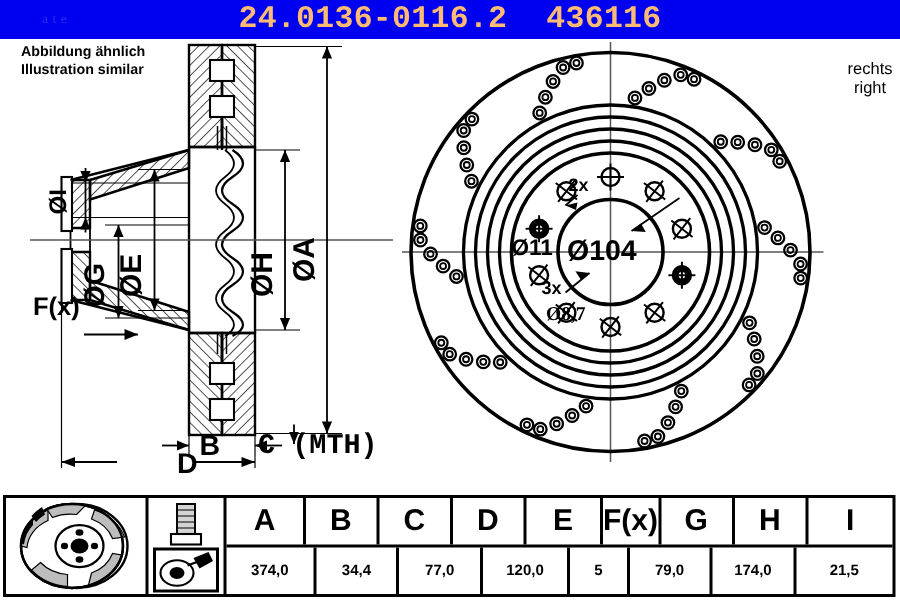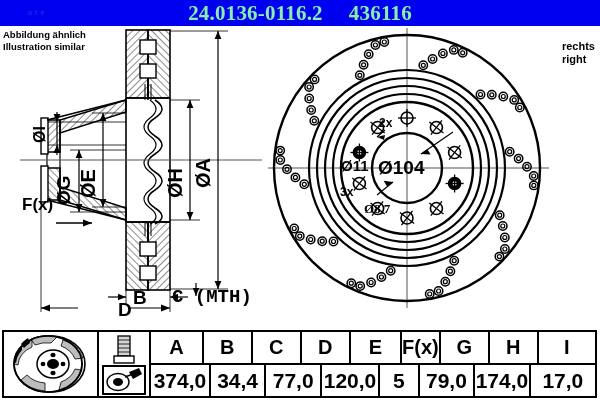--- a/index.html
+++ b/index.html
@@ -15,42 +15,42 @@
   #sheet{position:relative;width:600px;height:400px;}
 
   
   .header{
     position:absolute;left:0;top:0;width:600px;height:26px;
     background:#0000f0;
     display:flex;align-items:center;justify-content:center;
     gap:26px;
   }
   .header .h-txt{
-    color:#86efac;font-size:21px;font-weight:bold;
+    color:#fdba74;font-size:21px;font-weight:bold;
     letter-spacing:.2px;line-height:1;
-    font-family:Liberation Serif, serif;
+    font-family:Liberation Mono, monospace;
     text-align:right;
   }
   .header .watermark{
     position:absolute;left:28px;top:7px;
     color:#2c2cf5;font-size:9px;letter-spacing:3px;
     user-select:none;
     font-family:Liberation Serif, serif;
   }
 
   
   .note-tl{
-    position:absolute;left:3px;top:29px;
+    position:absolute;left:14px;top:29px;
     font-size:9.5px;font-weight:bold;line-height:11.5px;
     white-space:nowrap;
   }
   .note-tr{
     position:absolute;right:5px;top:40px;
-    font-size:11px;font-weight:bold;line-height:13px;
-    text-align:left;white-space:nowrap;
+    font-size:11px;font-weight:normal;line-height:13px;
+    text-align:center;white-space:nowrap;
   }
 
   
   .draw{position:absolute;left:0;top:0;}
   svg{display:block;}
   .lbl{
     position:absolute;font-weight:bold;
     font-family:"Liberation Sans", sans-serif;
     white-space:nowrap;line-height:1;
   }
@@ -76,21 +76,21 @@
   .grid{flex:1;display:flex;flex-direction:column;}
   .grid-row{display:flex;flex:1;}
   .grid-row.head{border-bottom:2px solid #000;}
   .gc{
     border-right:2px solid #000;
     display:flex;align-items:center;justify-content:center;
     font-weight:bold;box-sizing:border-box;
   }
   .gc:last-child{border-right:none;}
   .grid-row.head .gc{font-size:20px;}
-  .grid-row.vals .gc{font-size:21px;}
+  .grid-row.vals .gc{font-size:10px;}
   .gc.fx{font-size:15px;}
 </style>
 </head>
 <body>
 
 <div id="sheet">
 
   <div class="header">
     <span class="watermark">ate</span>
     <span class="h-txt">24.0136-0116.2</span>
@@ -434,21 +434,21 @@
         <line x1="-22" y1="-38" x2="-30" y2="-31"></line>
         <path d="M-30 -31 l8 -2 l-1 5 Z" fill="#000" stroke="none"></path>
       </g>
     </g>
   </svg>
 
   <div class="lbl" style="left:378px;top:158px;font-size:19px;">Ø104</div>
   <div class="lbl" style="left:341px;top:158px;font-size:15px;">Ø11</div>
   <div class="lbl" style="left:364px;top:202px;font-size:13px;font-family:Liberation Serif, serif;">Ø8,7</div>
   <div class="lbl" style="left:379px;top:117px;font-size:12px;">2x</div>
-  <div class="lbl" style="left:340px;top:186px;font-size:12px;">3x</div>
+  <div class="lbl" style="left:361px;top:186px;font-size:12px;">3x</div>
 
   <div class="tbl">
 
     <div class="cell-img">
       <svg width="90" height="62" viewBox="0 0 90 62">
         <g transform="translate(45,31)">
           <ellipse cx="0" cy="0" rx="34" ry="28" fill="#fff" stroke="#000" stroke-width="1.6"></ellipse>
           <ellipse cx="-3" cy="0" rx="34" ry="28" fill="#fff" stroke="#000" stroke-width="1.6"></ellipse>
           <path d="M-37 0 a34 28 0 0 1 18 -24 l0 7 a27 22 0 0 0 -14 18 Z" fill="#bdbdbd" stroke="#000" stroke-width="0.8"></path>
           <path d="M-20 -25 a34 28 0 0 1 26 -2 l-6 6 a26 21 0 0 0 -16 2 Z" fill="#bdbdbd" stroke="#000" stroke-width="0.8"></path>
@@ -503,18 +503,18 @@
         <div class="gc" style="flex:1.20">I</div>
       </div>
       <div class="grid-row vals">
         <div class="gc" style="flex:1.08">374,0</div>
         <div class="gc" style="flex:1.00">34,4</div>
         <div class="gc" style="flex:1.00">77,0</div>
         <div class="gc" style="flex:1.05">120,0</div>
         <div class="gc" style="flex:0.70">5</div>
         <div class="gc" style="flex:1.00">79,0</div>
         <div class="gc" style="flex:1.00">174,0</div>
-        <div class="gc" style="flex:1.20">17,0</div>
+        <div class="gc" style="flex:1.20">21,5</div>
       </div>
     </div>
   </div>
 
 </div>
 
 </body></html>

